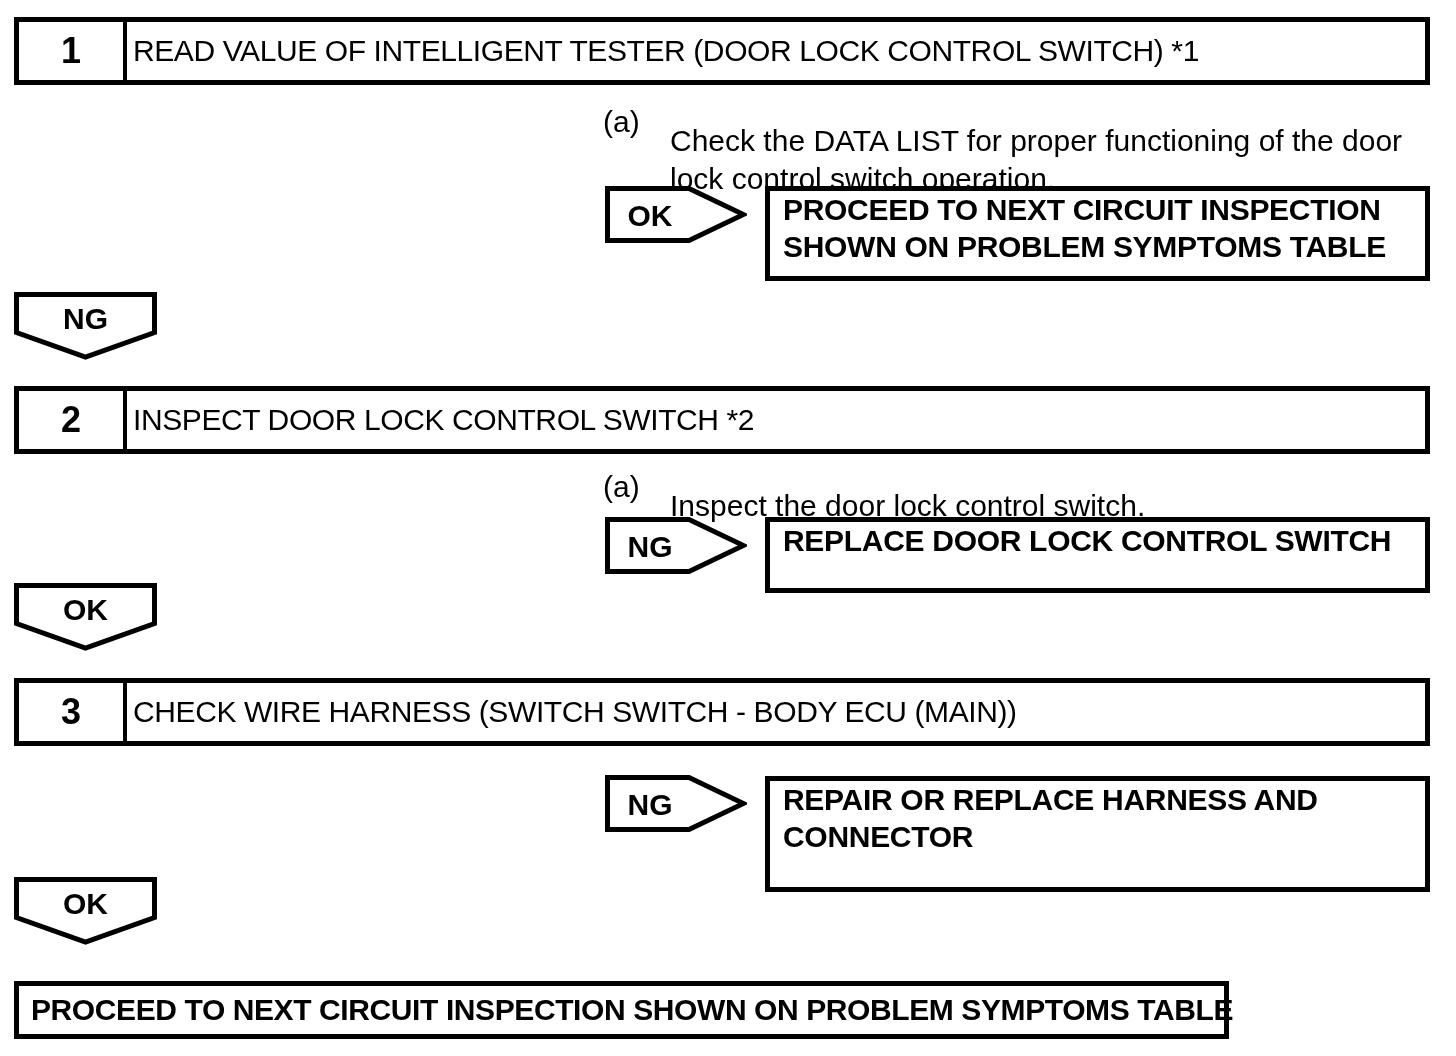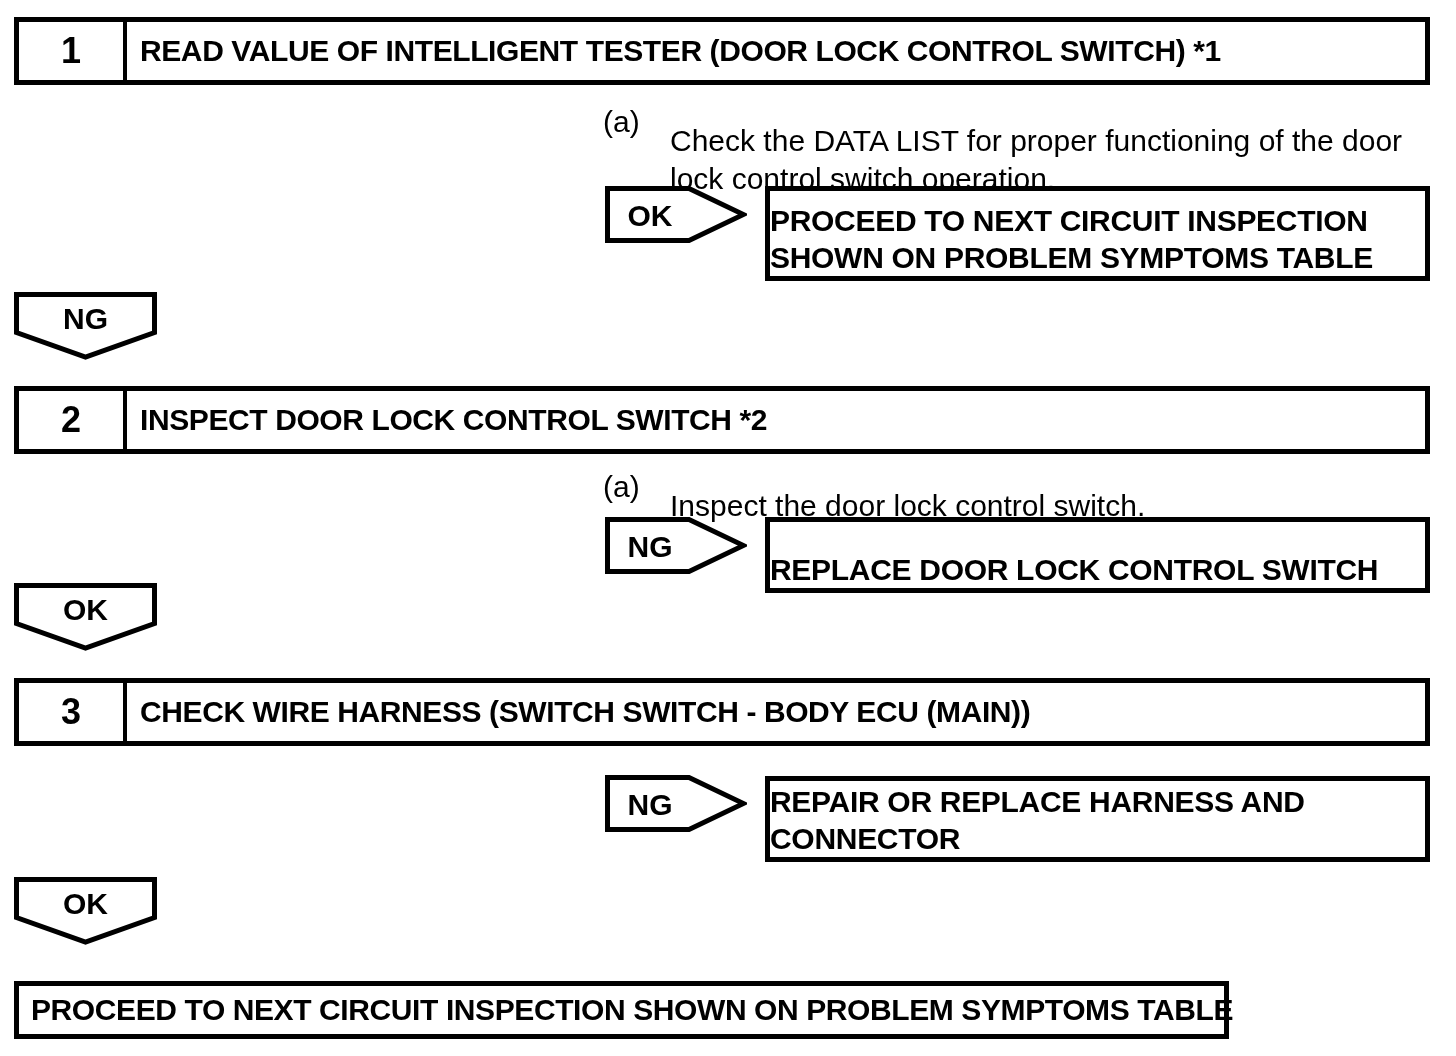--- a/index.html
+++ b/index.html
@@ -31,22 +31,22 @@
     display: flex;
     align-items: center;
     justify-content: center;
     font-weight: bold;
     font-size: 36px;
   }
   .step-title {
     flex: 1;
     display: flex;
     align-items: center;
-    padding-left: 13px;
-    font-weight: bold;
+    padding-left: 6px;
+    font-weight: normal;
     font-size: 30px;
     letter-spacing: -0.4px;
     white-space: nowrap;
   }
 
   
   .instruction {
     position: absolute;
     left: 603px;
     display: flex;
@@ -87,21 +87,22 @@
 
   
   .result-box {
     position: absolute;
     left: 765px;
     width: 665px;
     box-sizing: border-box;
     border: 5px solid #000;
     background: #fff;
     display: flex;
-    align-items: flex-end;
+    align-items: flex-start;
+    padding-left: 13px;
     font-weight: bold;
     font-size: 30px;
     line-height: 37px;
     letter-spacing: -0.3px;
   }
   .rb-text { white-space: pre; }
 
   
   .final-box {
     position: absolute;
@@ -186,21 +187,21 @@
     <div class="step-num">3</div>
     <div class="step-title">CHECK WIRE HARNESS (SWITCH SWITCH - BODY ECU (MAIN))</div>
   </div>
 
   <div class="connector-right" style="top:775px">
     <svg width="142" height="57" viewBox="0 0 142 57">
       <polygon points="2.5,2.5 84,2.5 138.5,28.5 84,54.5 2.5,54.5"></polygon>
       <text x="45" y="40">NG</text>
     </svg>
   </div>
-  <div class="result-box" style="top:776px; height:86px">
+  <div class="result-box" style="top:776px; height:116px">
     <div class="rb-text">REPAIR OR REPLACE HARNESS AND
 CONNECTOR</div>
   </div>
 
   <div class="connector-down" style="top:877px">
     <svg width="143" height="68" viewBox="0 0 143 68">
       <polygon points="2.5,2.5 140.5,2.5 140.5,40.5 71.5,65 2.5,40.5"></polygon>
       <text x="71.5" y="37">OK</text>
     </svg>
   </div>

